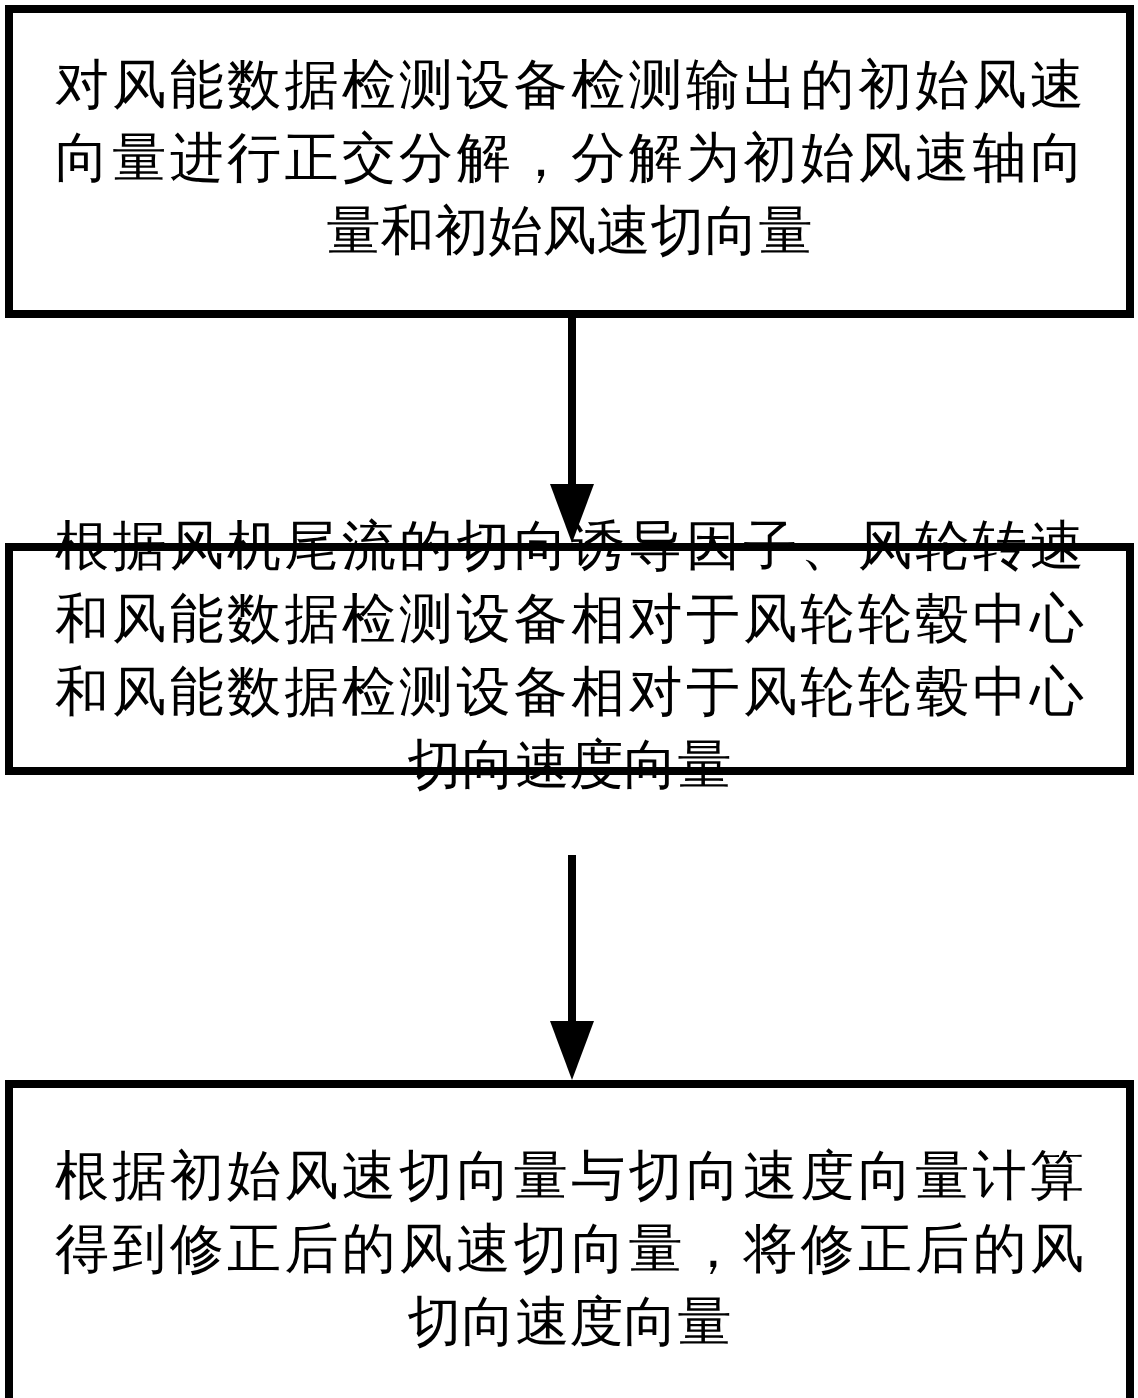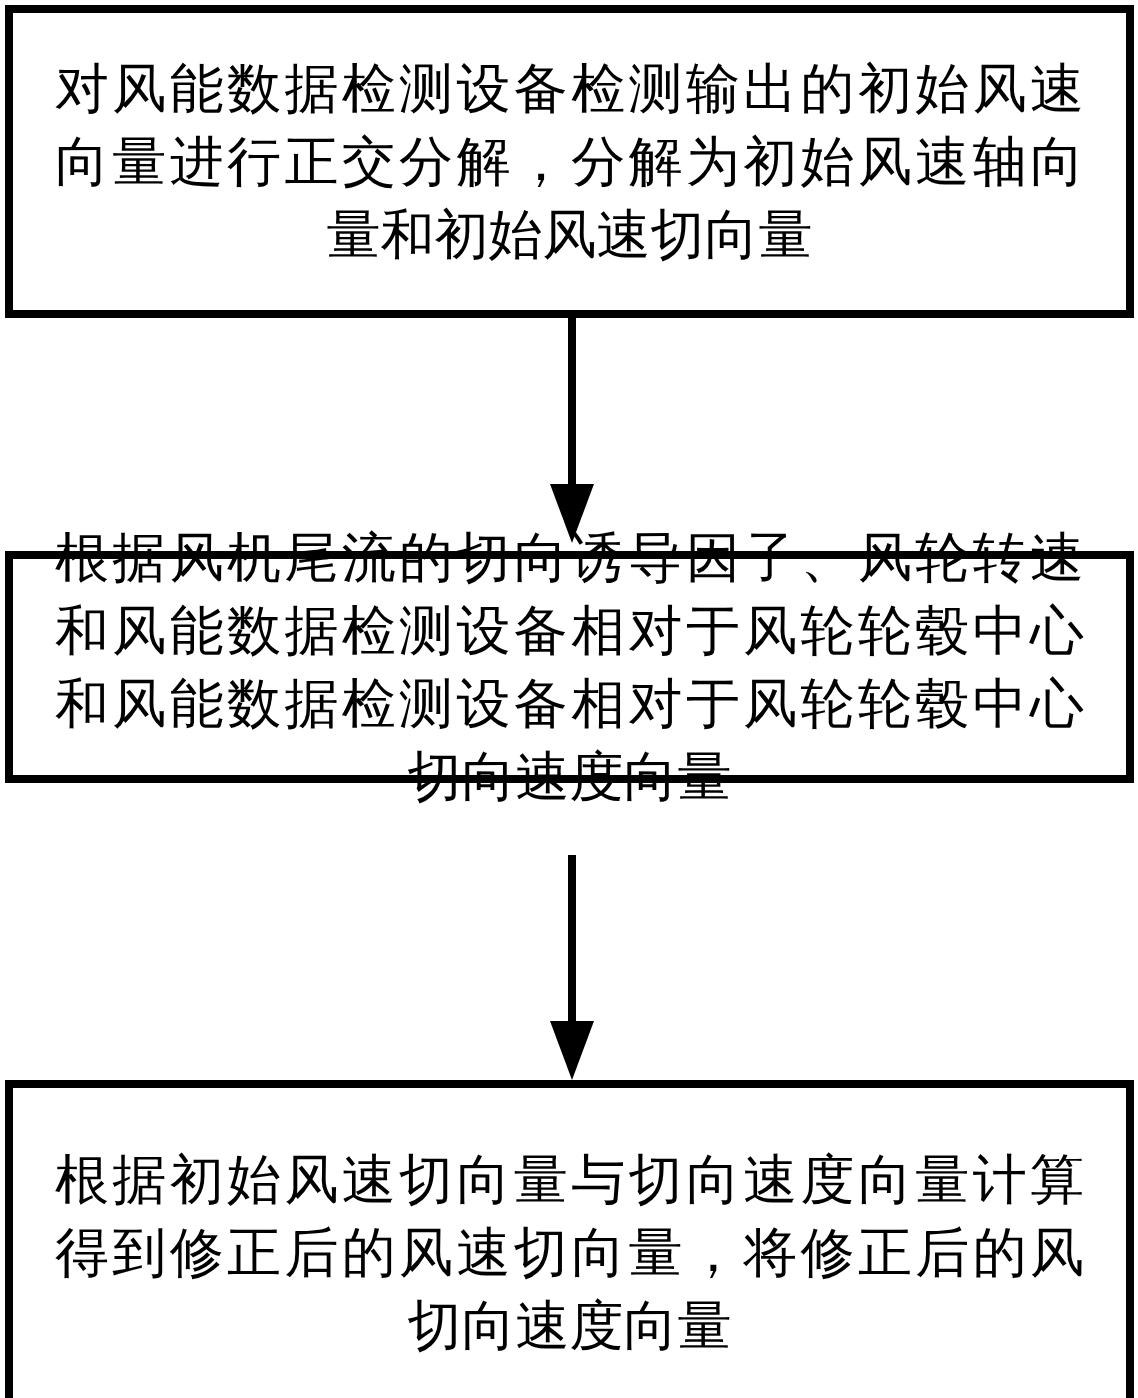--- a/index.html
+++ b/index.html
@@ -2,36 +2,36 @@
 <html><head>
   <meta charset="utf-8">
   <style>
     html, body { margin: 0; padding: 0; background: #ffffff; }
     .canvas {
       position: relative;
       width: 1138px;
       height: 1398px;
       background: #ffffff;
       color: #000000;
-      font-family: Liberation Sans, sans-serif;
+      font-family: Liberation Mono, monospace;
       overflow: hidden;
     }
     .box {
       position: absolute;
       left: 5px;
       width: 1129px;
       box-sizing: border-box;
       border: 8px solid #000000;
       background: #ffffff;
       display: flex;
       flex-direction: column;
       justify-content: center;
     }
     .box.step1 { top: 5px;    height: 313px; }
-    .box.step2 { top: 543px;  height: 232px; margin-top: 8px; }
+    .box.step2 { top: 543px;  height: 232px; }
     .box.step3 { top: 1080px; height: 345px; }
     .line {
       font-size: 54px;
       line-height: 73px;
       padding: 0 42px;
       font-weight: 400;
     }
     .line.justify { text-align: justify; text-align-last: justify; }
     .line.center  { text-align: right;  text-align-last: center; }
     .arrow {

